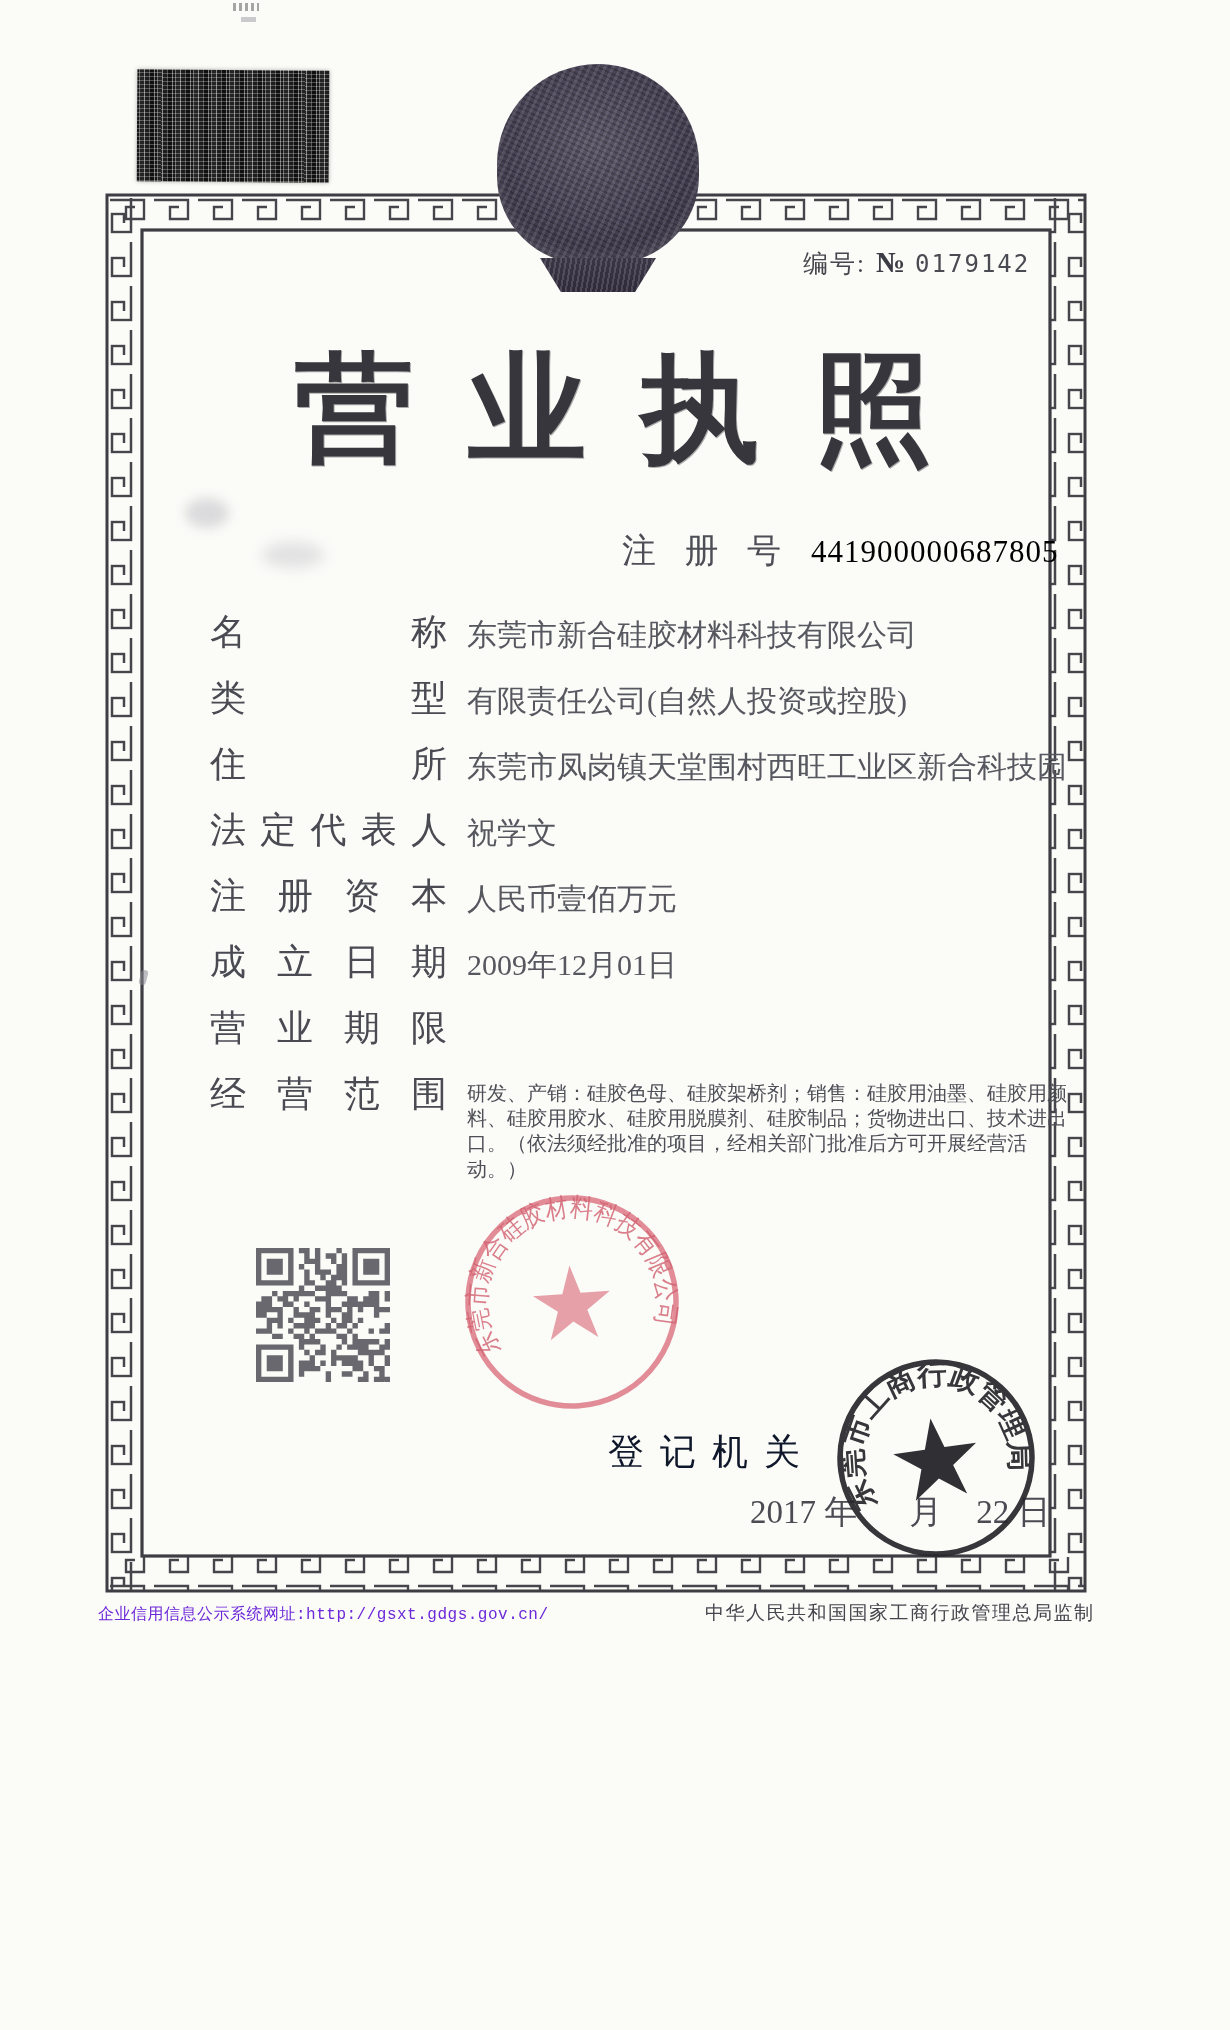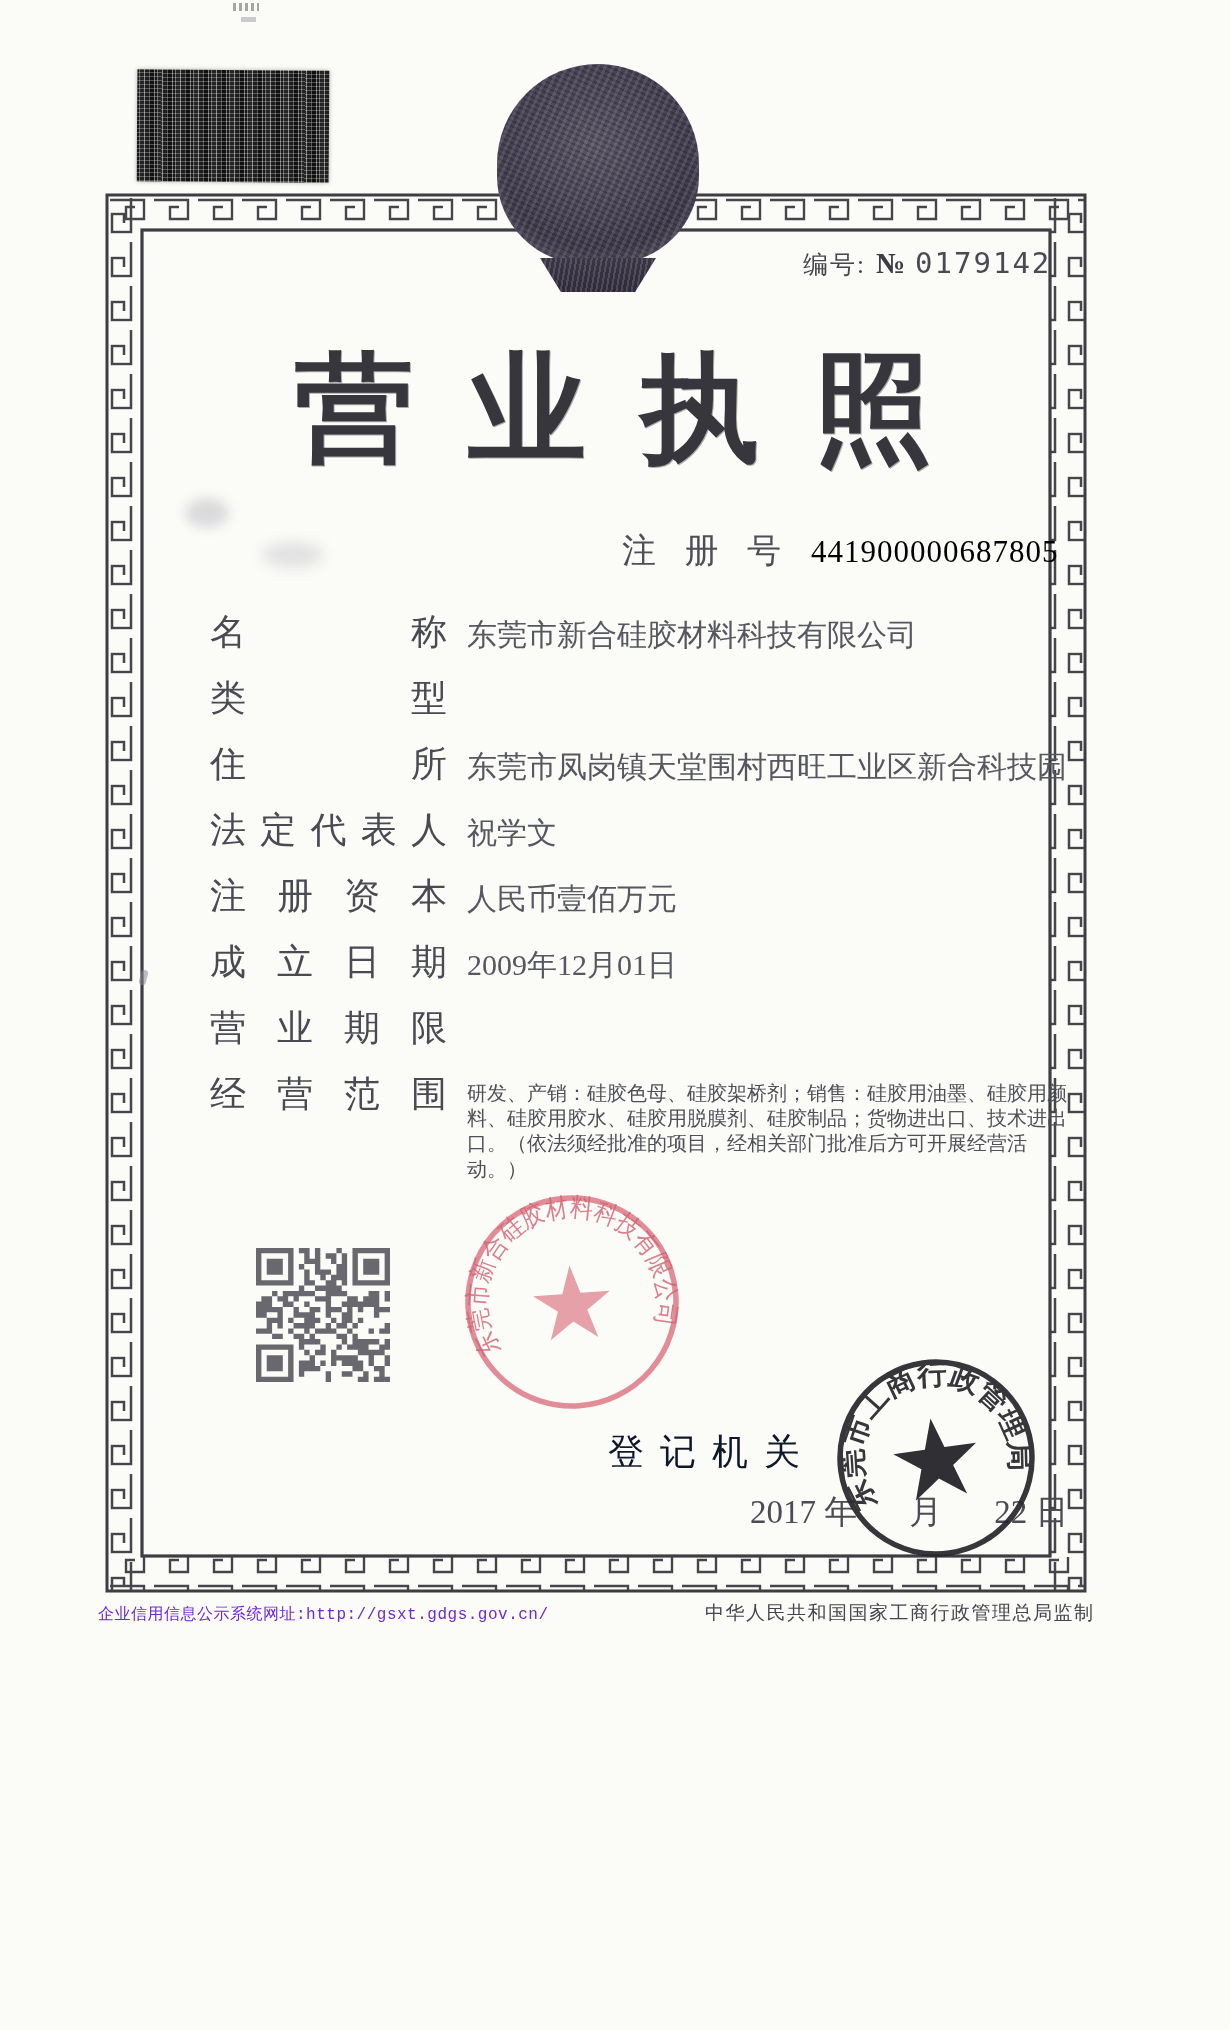--- a/index.html
+++ b/index.html
@@ -22,36 +22,36 @@
   .emblem-base{position:absolute;left:540px;top:258px;width:116px;height:34px;z-index:3;
     background:
       repeating-linear-gradient(100deg, rgba(255,255,255,.14) 0 2px, rgba(0,0,0,0) 2px 5px),
       linear-gradient(#3b3646,#2f2a3a);
     clip-path:polygon(0 0,100% 0,82% 100%,18% 100%);}
   
   .frame{position:absolute;left:105px;top:193px;z-index:1;}
   
   .serial{position:absolute;left:803px;top:246px;z-index:4;font-size:25px;color:#46464e;letter-spacing:2px;}
   .serial .no-mark{font-weight:bold;font-size:29px;margin:0 8px 0 10px;color:#3c3c44;}
-  .serial .number{font-family:"DejaVu Sans Mono",monospace;font-size:29px;color:#4a4a52;}
+  .serial .number{font-family:"DejaVu Sans Mono",monospace;font-size:24px;color:#4a4a52;}
   .title{position:absolute;left:295px;top:330px;z-index:4;font-size:118px;font-weight:bold;
     letter-spacing:55px;white-space:nowrap;color:#37363d;text-shadow:1px 1px 0 rgba(70,70,75,.45);}
   .reg-line{position:absolute;left:622px;top:528px;z-index:4;white-space:nowrap;}
   .reg-line .reg-label{font-size:34px;letter-spacing:10px;color:#4e4e57;}
   .reg-line .reg-number{font-size:31px;margin-left:16px;letter-spacing:1px;color:#000000;}
   .fields{position:absolute;left:210px;top:612px;width:860px;z-index:4;}
   .field-row{display:flex;align-items:flex-start;min-height:66px;}
   .field-label{width:237px;flex:0 0 237px;display:flex;justify-content:space-between;
     font-size:36px;color:#4a4a53;line-height:1.12;}
   .field-value{margin-left:20px;width:625px;font-size:30px;color:#56575f;line-height:1.2;padding-top:5px;}
   .field-value.small{font-size:20px;line-height:1.26;padding-top:7px;color:#4e4f57;width:600px;}
   .registrar-label{position:absolute;left:608px;top:1428px;z-index:4;font-size:36px;letter-spacing:16px;color:#0f172a;}
   .reg-date{position:absolute;left:750px;top:1490px;z-index:4;font-size:33px;color:#4b4b53;white-space:nowrap;}
   .reg-date .d-month{margin-left:52px;}
-  .reg-date .d-day{margin-left:52px;}
+  .reg-date .d-day{margin-left:34px;}
   .footer-left{position:absolute;left:98px;top:1604px;z-index:4;font-size:16px;color:#6d28d9;
     font-family:"Liberation Mono",monospace;letter-spacing:.5px;}
   .footer-right{position:absolute;left:705px;top:1600px;z-index:4;font-size:19px;color:#45454d;letter-spacing:1.5px;}
   
   .qr{position:absolute;left:256px;top:1248px;z-index:4;}
   .company-seal{position:absolute;left:452px;top:1182px;z-index:5;opacity:.78;}
   .authority-seal{position:absolute;left:826px;top:1346px;z-index:6;opacity:.92;}
   
   .artifact{position:absolute;z-index:2;}
   .art-top1{left:233px;top:3px;width:26px;height:8px;opacity:.65;
@@ -111,20 +111,21 @@
           <span>名</span>
           <span>称</span>
         </div>
         <div class="field-value">东莞市新合硅胶材料科技有限公司</div>
       </div>
       <div class="field-row">
         <div class="field-label">
           <span>类</span>
           <span>型</span>
         </div>
+        <div class="field-value">有限责任公司(自然人投资或控股)</div>
       </div>
       <div class="field-row">
         <div class="field-label">
           <span>住</span>
           <span>所</span>
         </div>
         <div class="field-value">东莞市凤岗镇天堂围村西旺工业区新合科技园</div>
       </div>
       <div class="field-row">
         <div class="field-label">

